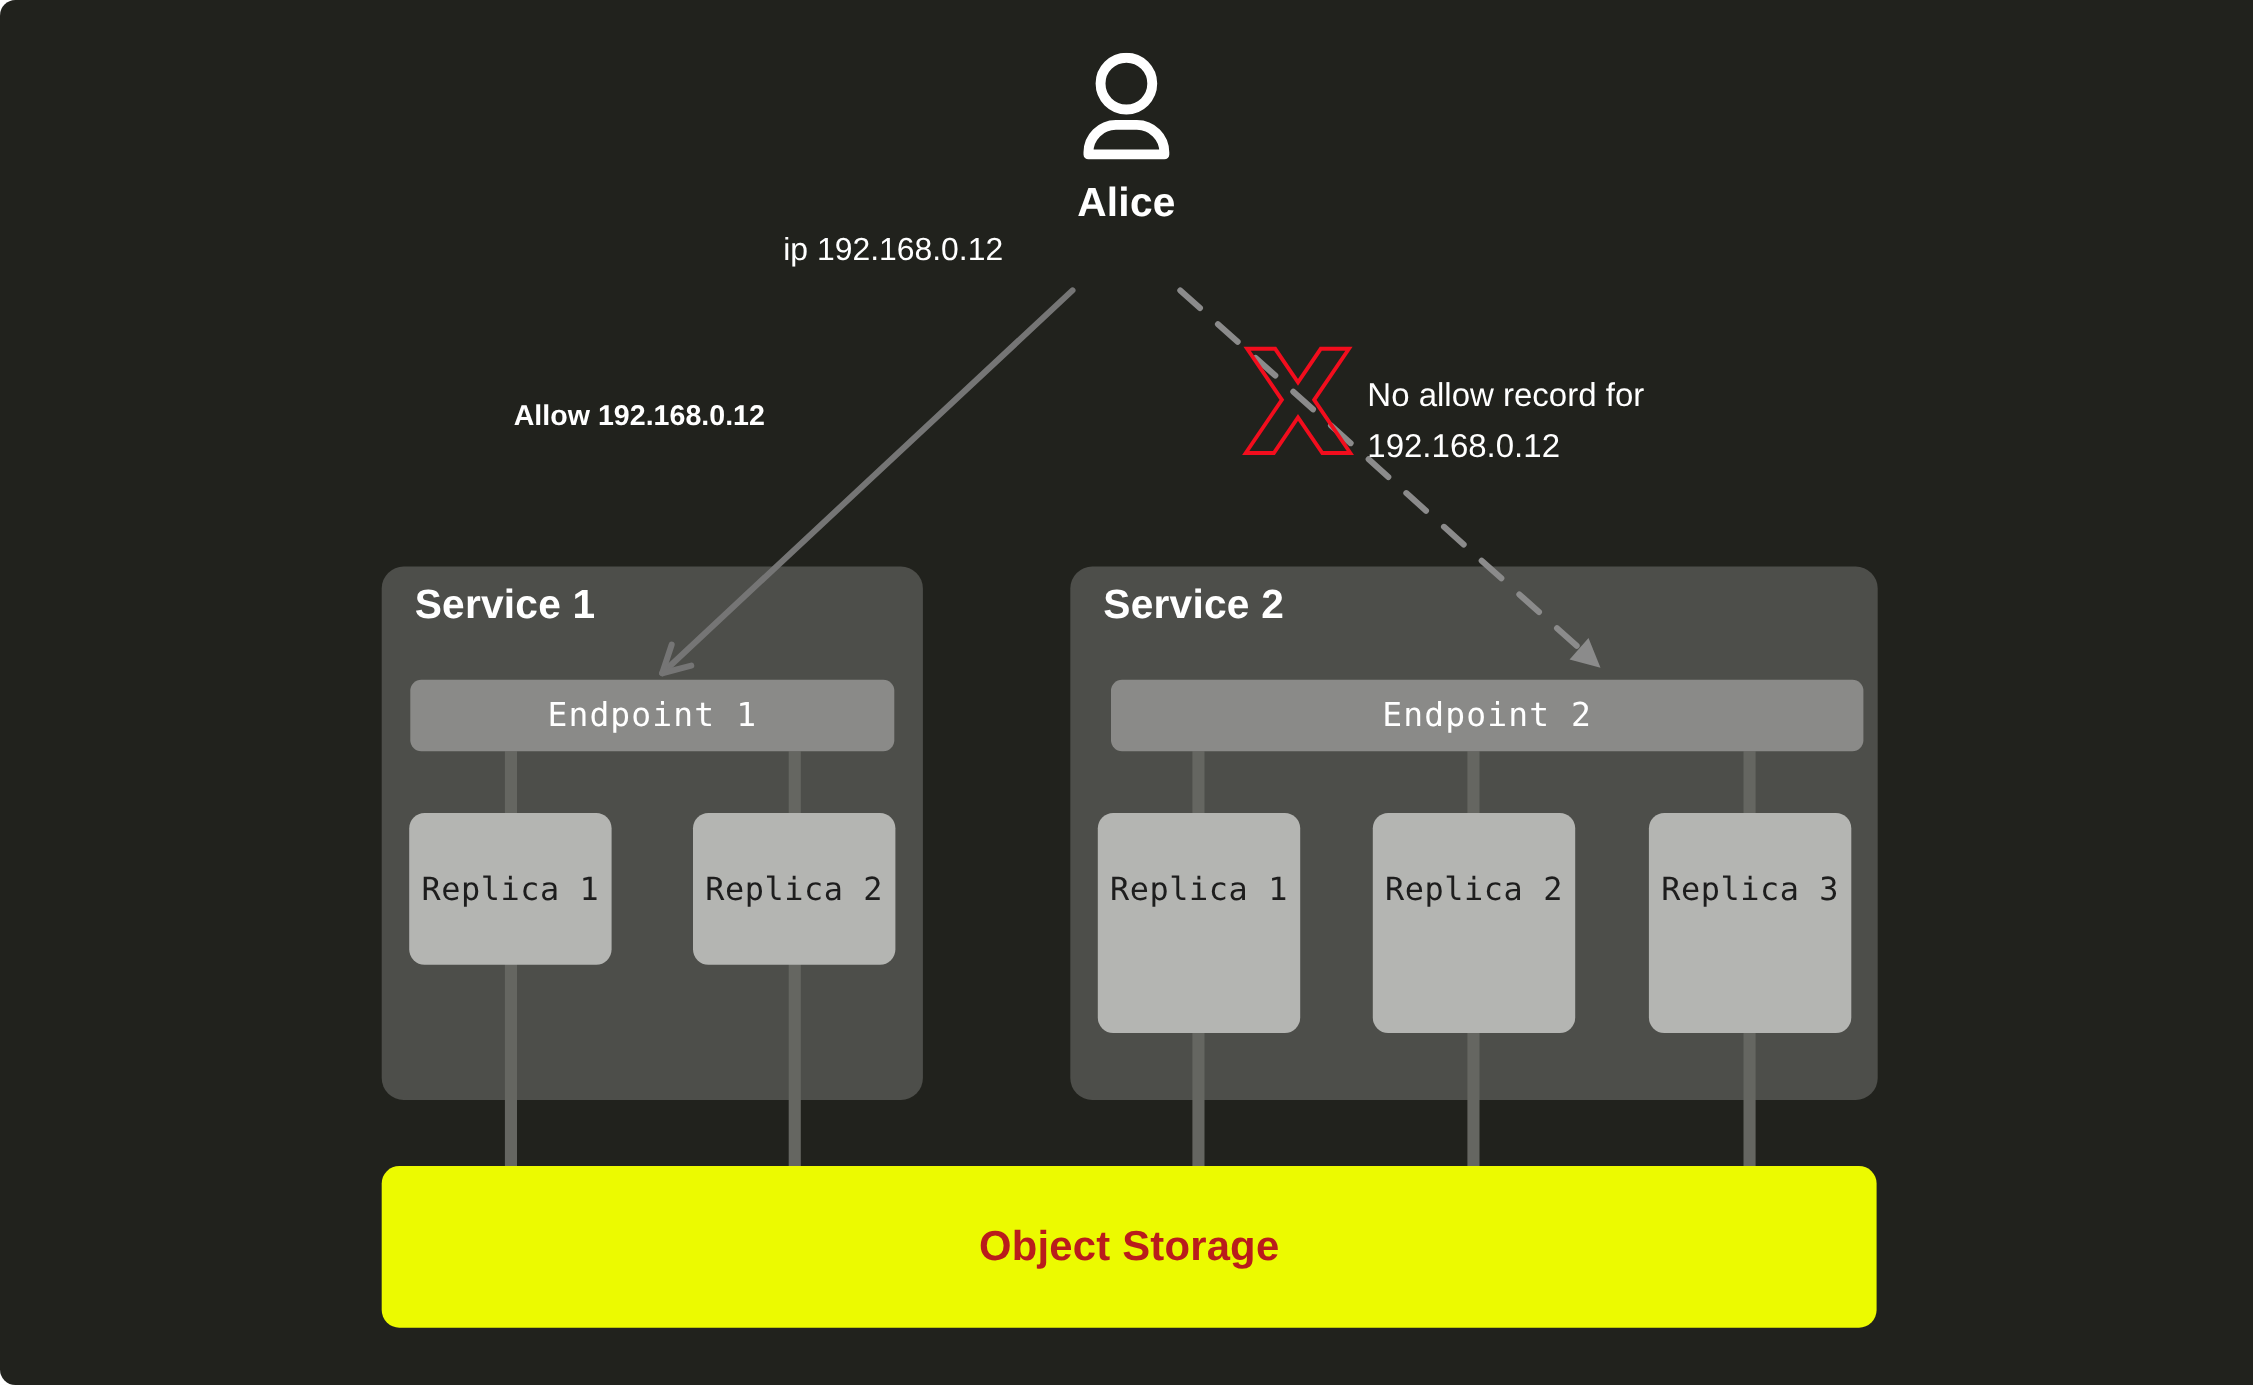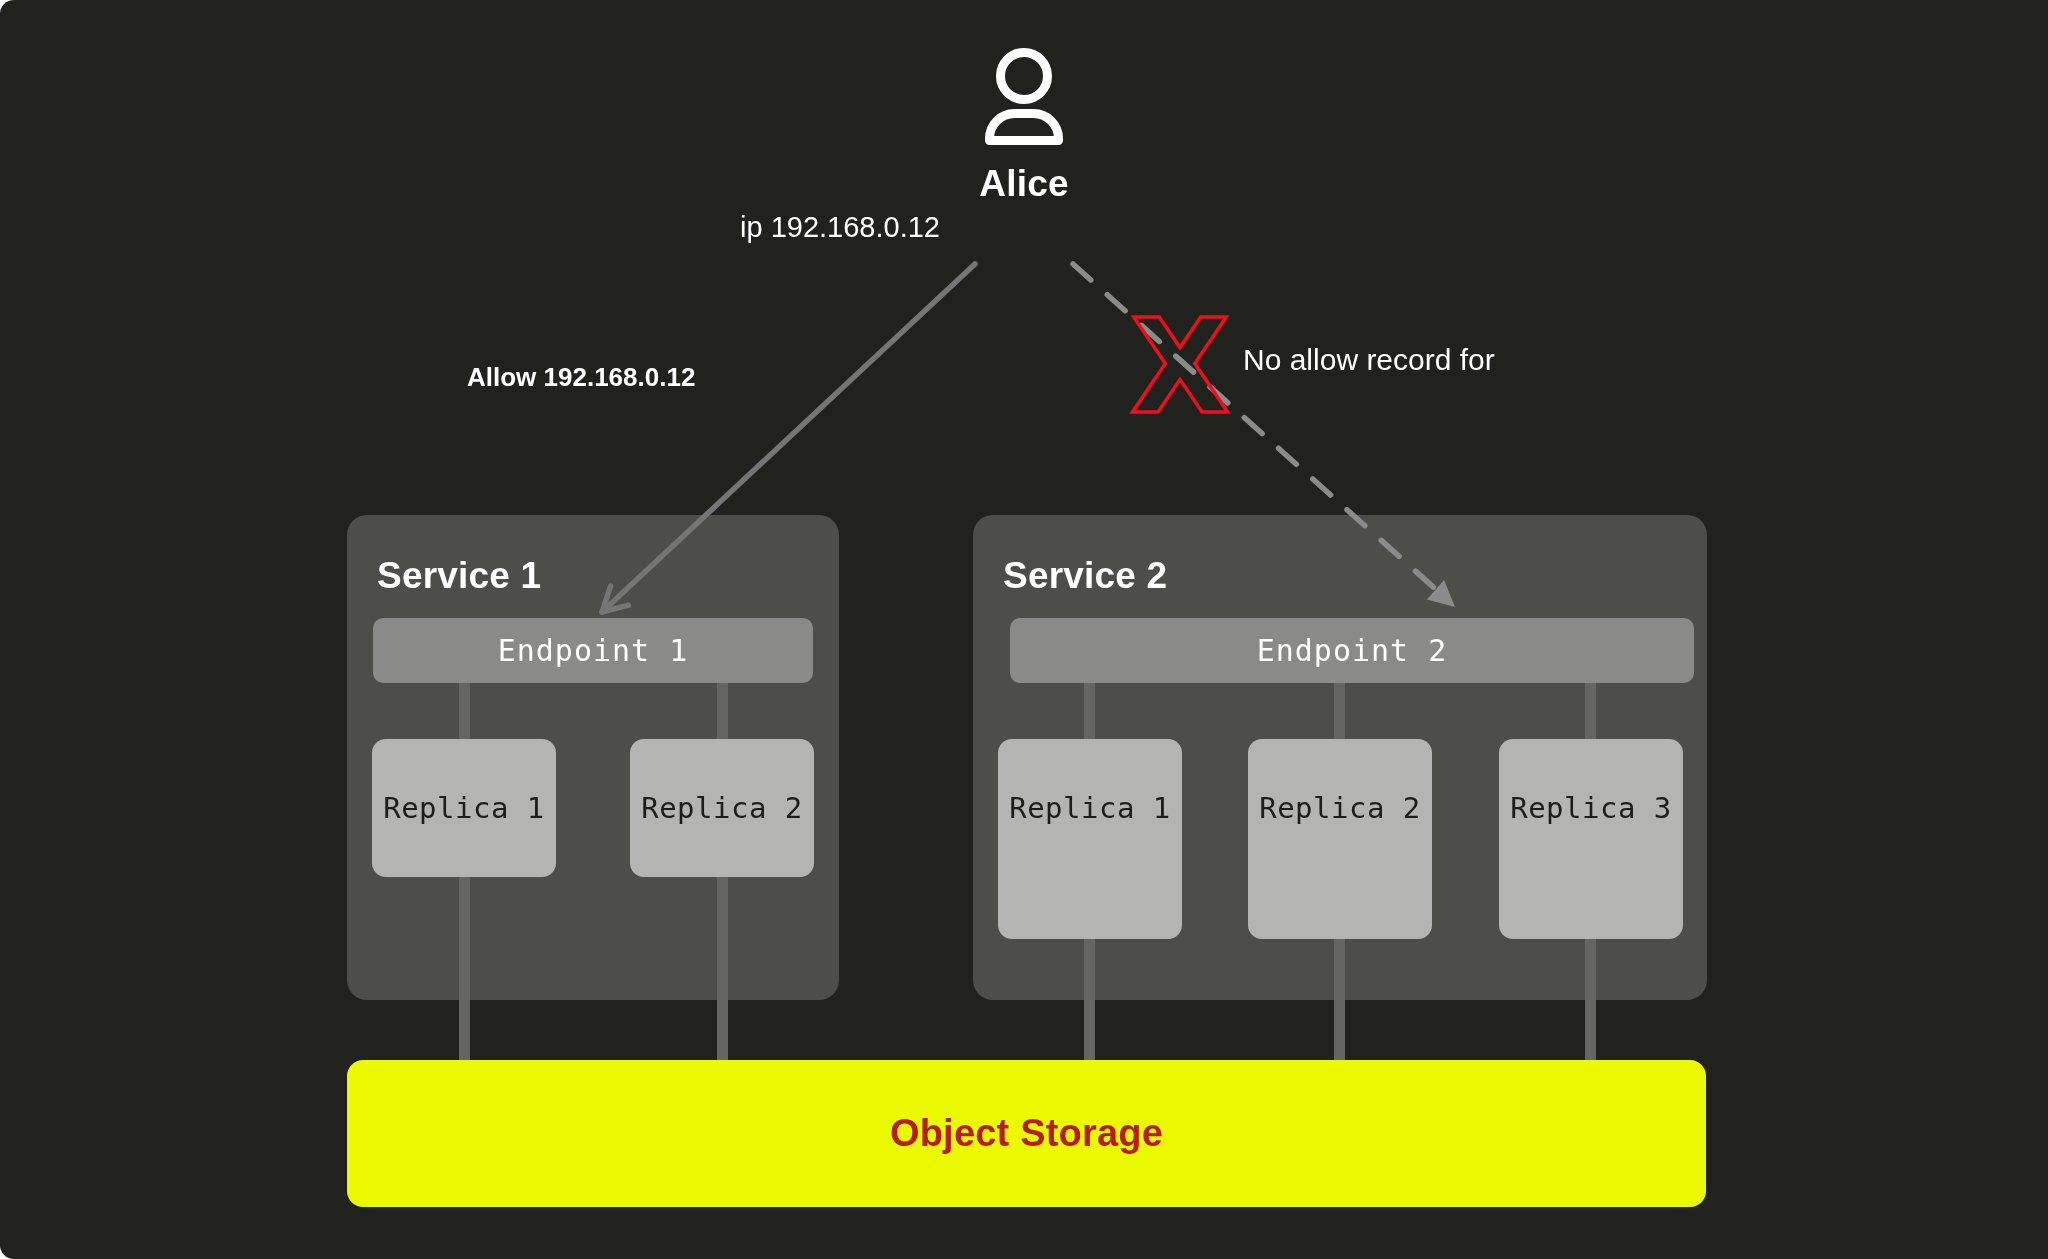--- a/index.html
+++ b/index.html
@@ -10,33 +10,33 @@
   .edges{position:absolute;left:0;top:0;width:2048px;height:1259px;pointer-events:none;z-index:2;}
   .edge-solid{stroke:var(--arrow-solid,#757575);stroke-width:5.5;fill:none;stroke-linecap:round;stroke-linejoin:round;}
   .edge-dashed{stroke:var(--arrow-dashed,#8b8b8b);stroke-width:5.5;fill:none;stroke-linecap:round;stroke-dasharray:24 22;}
   .edge-dashed-head{fill:var(--arrow-dashed,#8b8b8b);stroke:none;}
 
   
   .user{position:absolute;left:0;top:0;width:2048px;text-align:center;z-index:3;color:var(--text-light,#fff);}
   .user-icon{position:absolute;left:982px;top:48px;}
   .user-icon circle,.user-icon path{stroke:var(--text-light,#fff);}
   .user-name{position:absolute;left:0;top:163px;width:2048px;font-size:37px;font-weight:700;letter-spacing:.2px;}
-  .user-ip{position:absolute;left:0;top:211px;width:1624px;font-size:29px;font-weight:500;margin-left:28px;}
+  .user-ip{position:absolute;left:0;top:211px;width:1624px;font-size:29px;font-weight:500;}
 
   
   .allow-label{position:absolute;left:467px;top:362px;font-size:26px;font-weight:700;color:var(--text-light,#fff);z-index:3;white-space:nowrap;}
   .deny-label{position:absolute;left:1243px;top:337px;font-size:30px;font-weight:400;line-height:46px;color:var(--text-light,#fff);z-index:3;white-space:nowrap;}
   .xmark{position:absolute;left:1128px;top:312px;z-index:3;}
   .xmark text{fill:none;stroke:var(--deny-red,#f20d1d);stroke-width:3.5px;font-family:"DejaVu Sans",sans-serif;font-weight:700;font-size:130px;}
 
   
   .service{position:absolute;top:515px;height:485px;background:var(--service-box,#4d4e4a);border-radius:20px;z-index:1;}
   .service.s1{left:347px;width:492px;}
   .service.s2{left:973px;width:734px;}
-  .service-title{position:absolute;left:30px;top:529px;font-size:37px;font-weight:700;color:var(--text-light,#fff);letter-spacing:.2px;z-index:3;margin-top:26px;}
+  .service-title{position:absolute;left:30px;top:529px;font-size:37px;font-weight:700;color:var(--text-light,#fff);letter-spacing:.2px;z-index:3;}
   .service-title.t1{left:377px;}
   .service-title.t2{left:1003px;}
 
   .vline{position:absolute;top:168px;width:11px;height:377px;background:var(--connector-line,#656661);z-index:0;}
 
   .endpoint{position:absolute;top:103px;height:65px;background:var(--endpoint-bar,#8a8a88);border-radius:10px;display:flex;align-items:center;justify-content:center;z-index:1;
             font-family:"DejaVu Sans Mono",monospace;font-size:30px;color:var(--text-light,#fff);letter-spacing:1px;text-align:center;}
   .s1 .endpoint{left:26px;width:440px;}
   .s2 .endpoint{left:37px;width:684px;}
 
@@ -73,20 +73,21 @@
     <div class="user-name">Alice</div>
     <div class="user-ip">ip 192.168.0.12</div>
   </div>
 
   <div class="allow-label">Allow 192.168.0.12</div>
   <svg class="xmark" width="120" height="112" viewBox="0 0 120 112">
     <text x="2" y="100">X</text>
   </svg>
   <div class="deny-label">
     <div>No allow record for</div>
+    <div>192.168.0.12</div>
   </div>
 
   <div class="service s1">
     <div class="vline l1"></div>
     <div class="vline l2"></div>
     <div class="endpoint">Endpoint 1</div>
     <div class="replica r1">Replica 1</div>
     <div class="replica r2">Replica 2</div>
   </div>
   <div class="service-title t1">Service 1</div>

